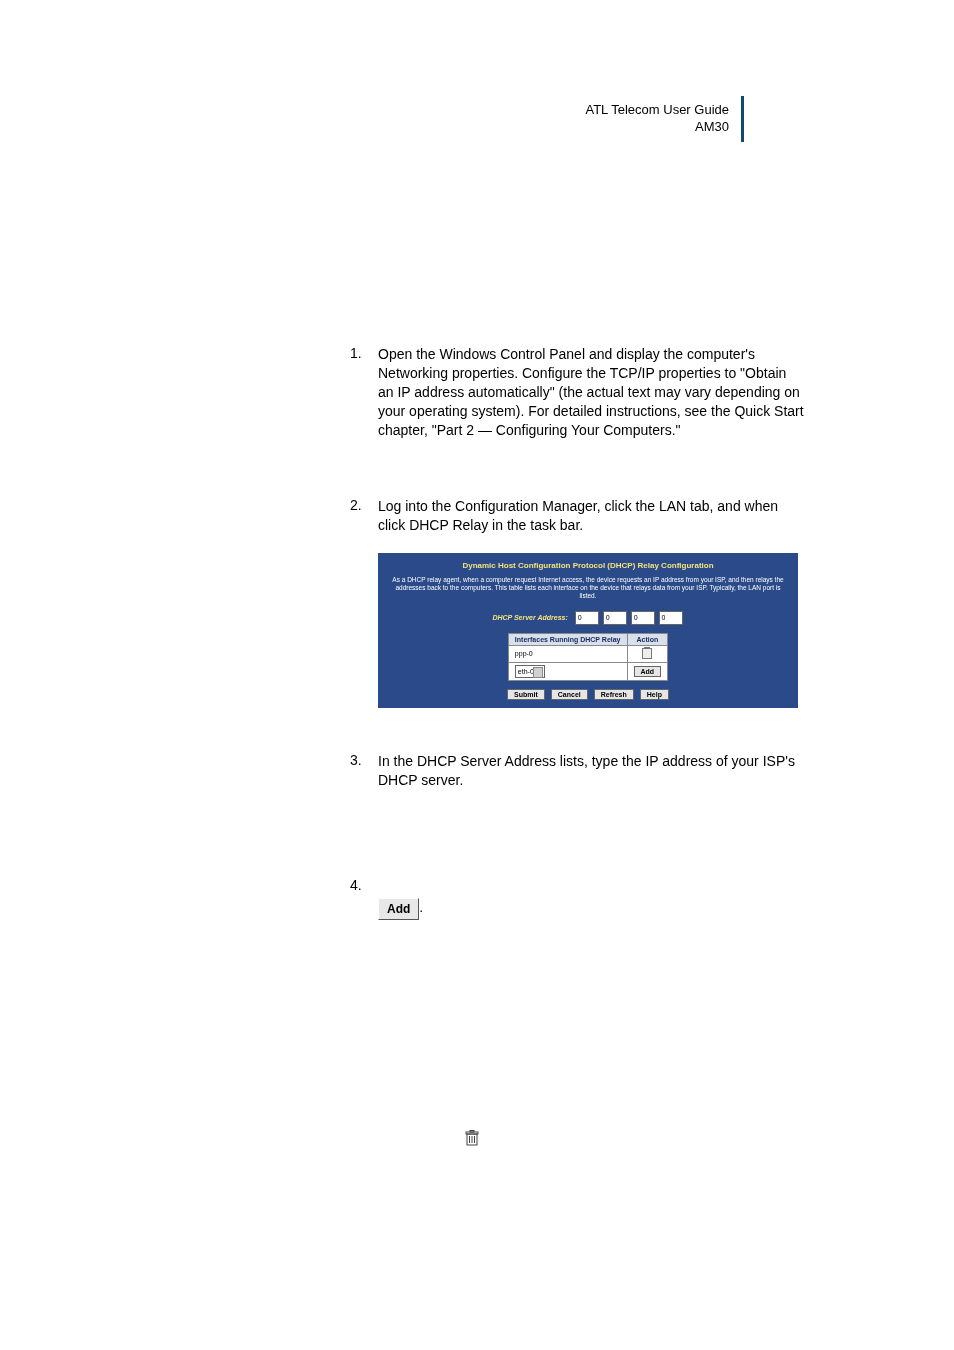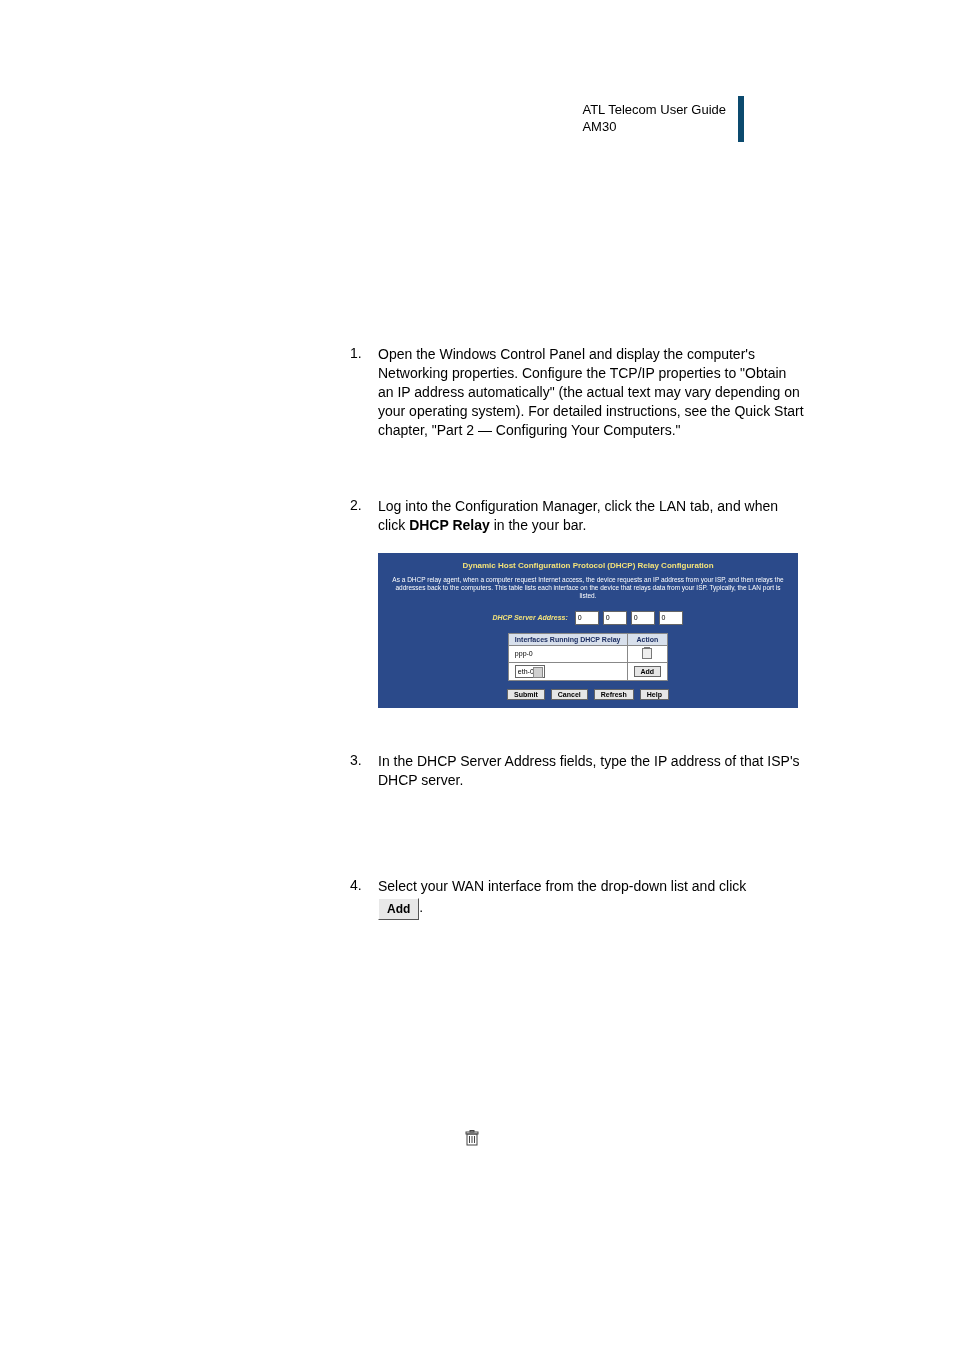--- a/index.html
+++ b/index.html
@@ -13,25 +13,25 @@
   }
   .page {
     position: relative;
     width: 954px;
     height: 1350px;
   }
   .header {
     position: absolute;
     top: 96px;
     right: 210px;
-    text-align: left;
+    text-align: right;
     font-size: 13px;
     line-height: 1.3;
     padding-right: 12px;
-    border-right: 6px solid #0c4a6e;
+    border-right: 3px solid #0c4a6e;
     height: 46px;
     display: flex;
     flex-direction: column;
     justify-content: center;
   }
   .header .bold { font-weight: normal; }
   .content {
     position: absolute;
     left: 350px;
     top: 345px;
@@ -45,21 +45,21 @@
   .step-num {
     width: 28px;
     flex: 0 0 28px;
     font-size: 14px;
   }
   .step-body {
     flex: 1;
     font-size: 14px;
     line-height: 1.35;
   }
-  .step-body .b { font-weight: bold; }
+  .step-body .b { font-weight: normal; }
   .gap-sm { height: 50px; }
   .gap-md { height: 20px; }
 
   
   .panel-wrap {
     margin: 18px 0 24px 28px;
     width: 420px;
     background: #2b4a8a;
     color: #fff;
     font-size: 7px;
@@ -211,21 +211,21 @@
     <div class="step">
       <div class="step-num">1.</div>
       <div class="step-body">Open the Windows Control Panel and display the computer's Networking properties. Configure the TCP/IP properties to "Obtain an IP address automatically" (the actual text may vary depending on your operating system). For detailed instructions, see the Quick Start chapter, "Part 2 — Configuring Your Computers."</div>
     </div>
 
     <div class="gap-sm"></div>
 
     <div class="step">
       <div class="step-num">2.</div>
       <div class="step-body">
-        <span>Log into the Configuration Manager, click the LAN tab, and when click </span><span class="b">DHCP Relay</span><span> in the your bar.</span>
+        <span>Log into the Configuration Manager, click the LAN tab, and when click </span><span class="b">DHCP Relay</span><span> in the task bar.</span>
       </div>
     </div>
 
     <div class="panel-wrap">
       <div class="panel-title">Dynamic Host Configuration Protocol (DHCP) Relay Configuration</div>
       <div class="panel-desc">As a DHCP relay agent, when a computer request Internet access, the device requests an IP address from your ISP, and then relays the addresses back to the computers. This table lists each interface on the device that relays data from your ISP. Typically, the LAN port is listed.</div>
       <div class="addr-row">
         <span class="addr-label">DHCP Server Address:</span>
         <span class="ip-box">0</span>
         <span class="ip-box">0</span>
@@ -259,29 +259,29 @@
         <span class="mini-btn">Cancel</span>
         <span class="mini-btn">Refresh</span>
         <span class="mini-btn">Help</span>
       </div>
     </div>
 
     <div class="gap-md"></div>
 
     <div class="step">
       <div class="step-num">3.</div>
-      <div class="step-body">In the DHCP Server Address fields, type the IP address of that ISP's DHCP server.</div>
+      <div class="step-body">In the DHCP Server Address lists, type the IP address of your ISP's DHCP server.</div>
     </div>
 
     <div style="height:80px;"></div>
 
     <div class="step">
       <div class="step-num">4.</div>
       <div class="step-body">
-        <span>Select your WAN interface from the drop-down list and click</span><br>
+        <br>
         <span class="add-btn-img">Add</span><span>.</span>
       </div>
     </div>
 
   </div>
 
   <div class="lone-trash">
     <svg viewBox="0 0 14 16">
       <rect x="2" y="4" width="10" height="11" fill="none" stroke="#444" stroke-width="1"></rect>
       <line x1="4.5" y1="6" x2="4.5" y2="13" stroke="#444" stroke-width="1"></line>

